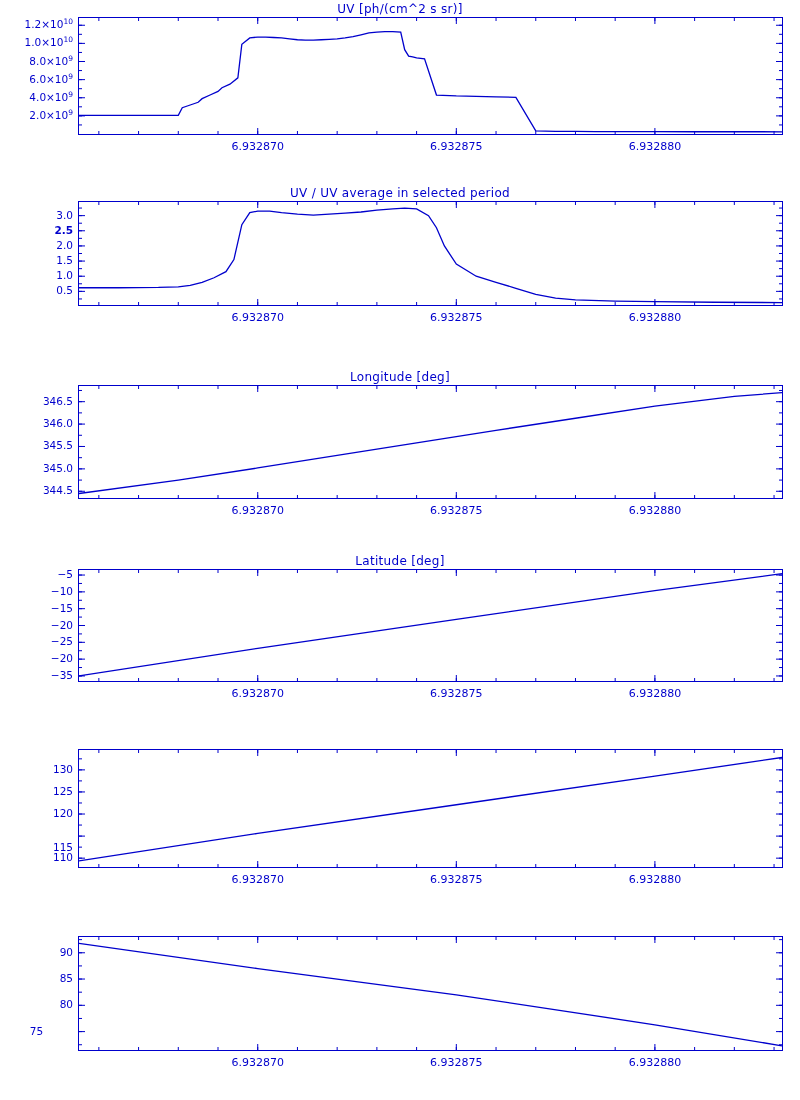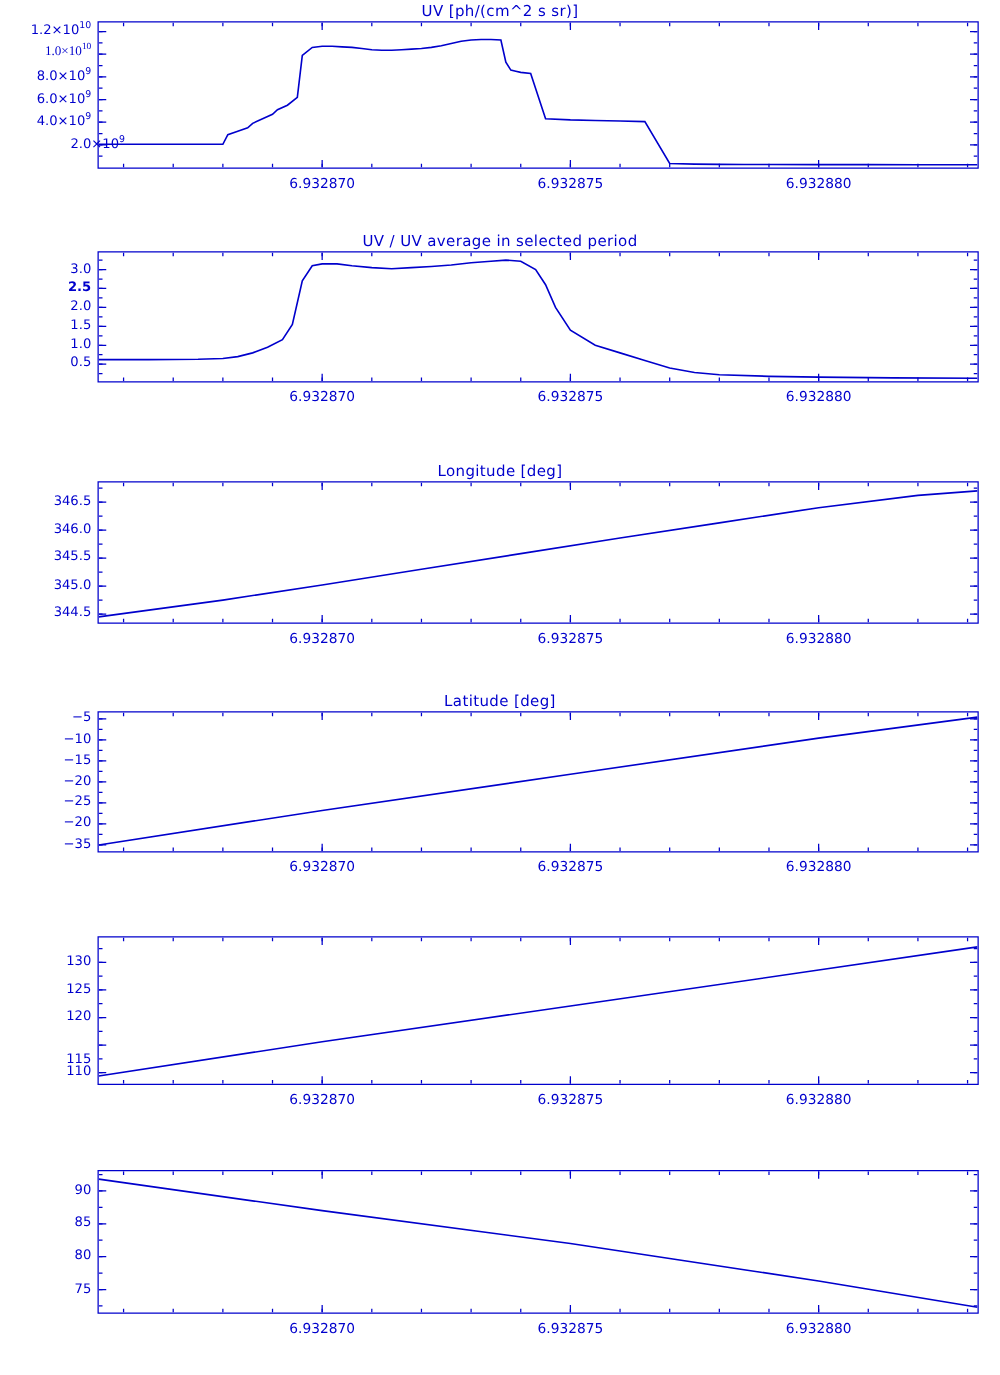--- a/index.html
+++ b/index.html
@@ -154,25 +154,25 @@
           <line y1="0" y2="3" x1="575.9039548684277" x2="575.9039548684277"></line>
           <line y1="116" y2="113" x1="615.6214689985012" x2="615.6214689985012"></line>
           <line y1="0" y2="3" x1="615.6214689985012" x2="615.6214689985012"></line>
           <line y1="116" y2="113" x1="655.3389831285748" x2="655.3389831285748"></line>
           <line y1="0" y2="3" x1="655.3389831285748" x2="655.3389831285748"></line>
           <line y1="116" y2="113" x1="695.0564972586483" x2="695.0564972586483"></line>
           <line y1="0" y2="3" x1="695.0564972586483" x2="695.0564972586483"></line>
         </g>
       </svg>
     </div>
-    <div class="ytick-label" style="top: 109.875px; left: 0px; width: 73px; padding-left: 27px;">2.0×10<sup>9</sup></div>
+    <div class="ytick-label" style="top: 109.875px; left: 0px; width: 73px;">2.0×10<sup>9</sup></div>
     <div class="ytick-label" style="top: 91.75px; left: 0px; width: 73px;">4.0×10<sup>9</sup></div>
     <div class="ytick-label" style="top: 73.625px; left: 0px; width: 73px;">6.0×10<sup>9</sup></div>
     <div class="ytick-label" style="top: 55.5px; left: 0px; width: 73px;">8.0×10<sup>9</sup></div>
-    <div class="ytick-label" style="top: 37.375px; left: 0px; width: 73px; font-family: Liberation Serif, serif;">1.0×10<sup>10</sup></div>
+    <div class="ytick-label" style="top: 37.375px; left: 0px; width: 73px;">1.0×10<sup>10</sup></div>
     <div class="ytick-label" style="top: 19.25px; left: 0px; width: 73px;">1.2×10<sup>10</sup></div>
     <div class="xtick-label" style="left: 207.729px; width: 100px; top: 140px;">6.932870</div>
     <div class="xtick-label" style="left: 406.316px; width: 100px; top: 140px;">6.932875</div>
     <div class="xtick-label" style="left: 604.904px; width: 100px; top: 140px;">6.932880</div>
     <div class="panel" style="top: 0px; height: 0px;"></div>
     <div class="panel-title" style="top: 186px;">UV / UV average in selected period</div>
     <div class="plot-area" style="left: 78px; top: 201px; width: 705px; height: 105px;">
       <svg class="plot-svg" width="703" height="103">
         <polyline points="0.00,85.73 39.72,85.73 79.44,85.43 99.29,84.82 111.21,83.31 123.12,80.28 135.04,75.74 146.95,69.68 154.90,57.56 162.84,22.72 170.79,10.60 178.73,9.09 190.64,9.09 202.56,10.60 218.45,12.12 234.33,13.03 250.22,12.12 266.11,11.21 281.99,10.00 297.88,8.18 313.77,6.97 325.68,6.06 337.60,6.97 349.51,13.63 357.46,25.75 365.40,43.93 377.32,62.10 397.18,74.22 417.03,80.28 436.89,86.34 456.75,92.40 476.61,96.03 496.47,97.85 536.19,99.06 575.90,99.67 635.48,100.27 703.00,100.58" fill="none" stroke="#0000cc" stroke-width="1.3" stroke-linejoin="miter"></polyline>
         <g stroke="#0000cc" stroke-width="1">
@@ -615,20 +615,20 @@
           <line y1="0" y2="3" x1="575.9039548684277" x2="575.9039548684277"></line>
           <line y1="113" y2="110" x1="615.6214689985012" x2="615.6214689985012"></line>
           <line y1="0" y2="3" x1="615.6214689985012" x2="615.6214689985012"></line>
           <line y1="113" y2="110" x1="655.3389831285748" x2="655.3389831285748"></line>
           <line y1="0" y2="3" x1="655.3389831285748" x2="655.3389831285748"></line>
           <line y1="113" y2="110" x1="695.0564972586483" x2="695.0564972586483"></line>
           <line y1="0" y2="3" x1="695.0564972586483" x2="695.0564972586483"></line>
         </g>
       </svg>
     </div>
-    <div class="ytick-label" style="top: 1025.6px; left: 0px; width: 73px;">75</div>
+    <div class="ytick-label" style="top: 1025.6px; left: 0px; width: 73px; text-align: center;">75</div>
     <div class="ytick-label" style="top: 999.326px; left: 0px; width: 73px;">80</div>
     <div class="ytick-label" style="top: 973.047px; left: 0px; width: 73px;">85</div>
     <div class="ytick-label" style="top: 946.767px; left: 0px; width: 73px;">90</div>
     <div class="xtick-label" style="left: 207.729px; width: 100px; top: 1056px;">6.932870</div>
     <div class="xtick-label" style="left: 406.316px; width: 100px; top: 1056px;">6.932875</div>
     <div class="xtick-label" style="left: 604.904px; width: 100px; top: 1056px;">6.932880</div>
   </div>
 
 </body></html>

